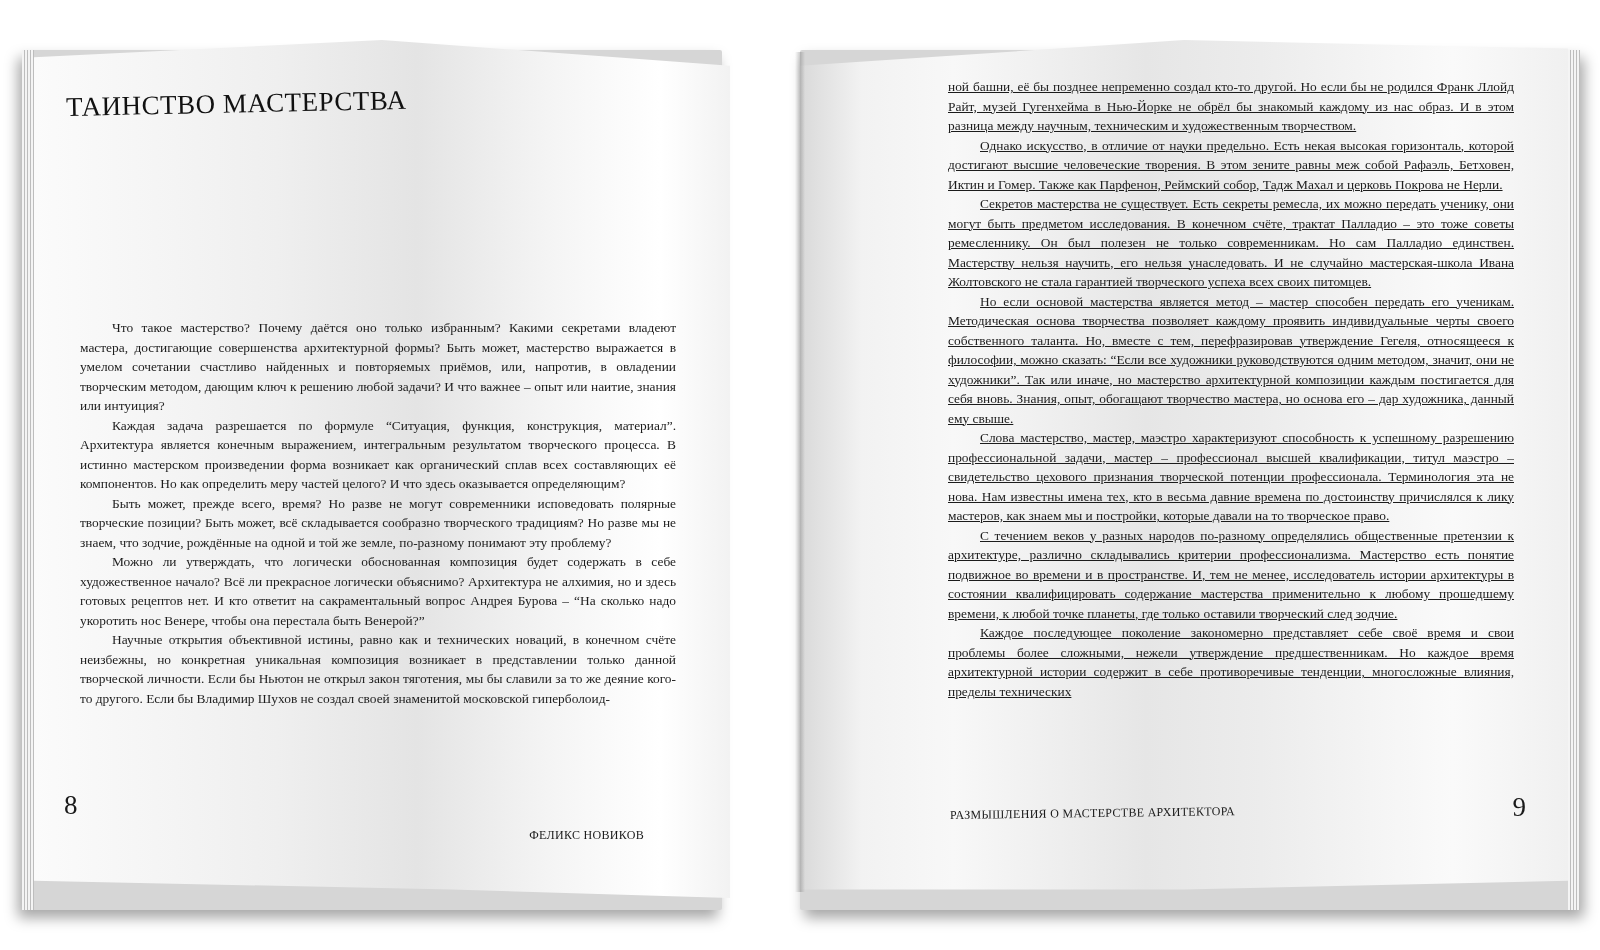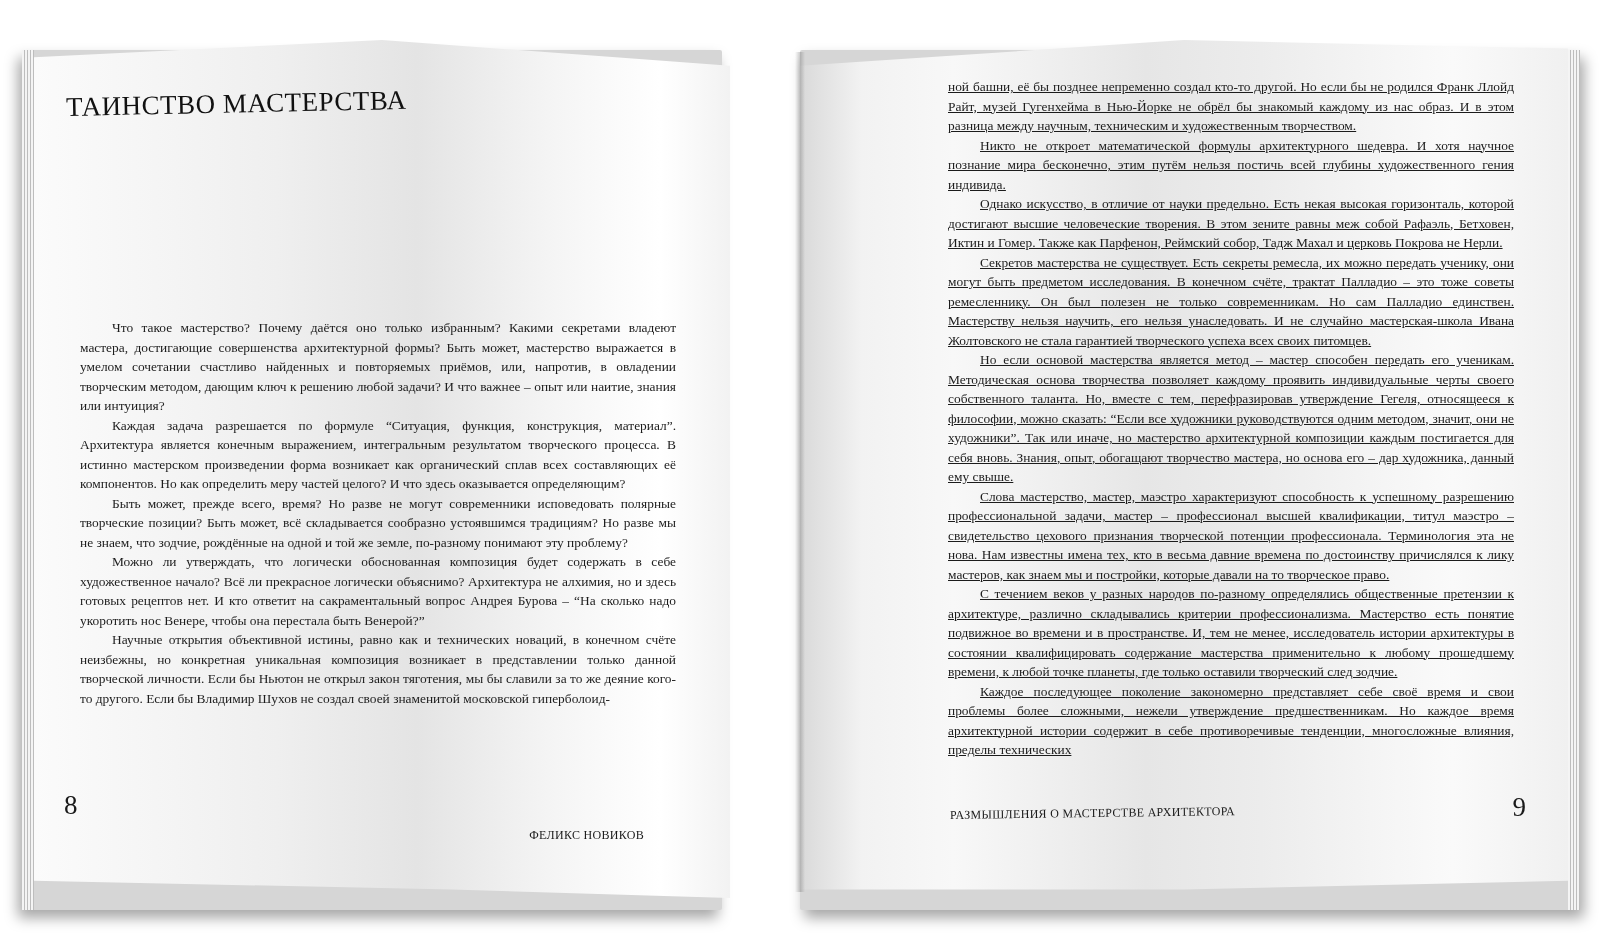--- a/index.html
+++ b/index.html
@@ -60,32 +60,31 @@
   </div>
   <div class="stack stack-right">
     <div class="edge-lines"></div>
   </div>
 
   <div class="page page-left">
     <h1 class="chapter-title">ТАИНСТВО МАСТЕРСТВА</h1>
     <div class="body-text body-left">
       <p>Что такое мастерство? Почему даётся оно только избранным? Какими секретами владеют мастера, достигающие совершенства архитектурной формы? Быть может, мастерство выражается в умелом сочетании счастливо найденных и повторяемых приёмов, или, напротив, в овладении творческим методом, дающим ключ к решению любой задачи? И что важнее – опыт или наитие, знания или интуиция?</p>
       <p>Каждая задача разрешается по формуле “Ситуация, функция, конструкция, материал”. Архитектура является конечным выражением, интегральным результатом творческого процесса. В истинно мастерском произведении форма возникает как органический сплав всех составляющих её компонентов. Но как определить меру частей целого? И что здесь оказывается определяющим?</p>
-      <p>Быть может, прежде всего, время? Но разве не могут современники исповедовать полярные творческие позиции? Быть может, всё складывается сообразно устоявшимся традициям? Но разве мы не знаем, что зодчие, рождённые на одной и той же земле, по-разному понимают эту проблему?</p>
+      <p>Быть может, прежде всего, время? Но разве не могут современники исповедовать полярные творческие позиции? Быть может, всё складывается сообразно творческого традициям? Но разве мы не знаем, что зодчие, рождённые на одной и той же земле, по-разному понимают эту проблему?</p>
       <p>Можно ли утверждать, что логически обоснованная композиция будет содержать в себе художественное начало? Всё ли прекрасное логически объяснимо? Архитектура не алхимия, но и здесь готовых рецептов нет. И кто ответит на сакраментальный вопрос Андрея Бурова – “На сколько надо укоротить нос Венере, чтобы она перестала быть Венерой?”</p>
       <p>Научные открытия объективной истины, равно как и технических новаций, в конечном счёте неизбежны, но конкретная уникальная композиция возникает в представлении только данной творческой личности. Если бы Ньютон не открыл закон тяготения, мы бы славили за то же деяние кого-то другого. Если бы Владимир Шухов не создал своей знаменитой московской гиперболоид-</p>
     </div>
     <div class="page-num page-num-left">8</div>
     <div class="running-footer footer-left">ФЕЛИКС НОВИКОВ</div>
   </div>
 
   <div class="page page-right">
     <div class="body-text body-right">
       <p class="noindent">ной башни, её бы позднее непременно создал кто-то другой. Но если бы не родился Франк Ллойд Райт, музей Гугенхейма в Нью-Йорке не обрёл бы знакомый каждому из нас образ. И в этом разница между научным, техническим и художественным творчеством.</p>
-      <p>Никто не откроет математической формулы архитектурного шедевра. И хотя научное познание мира бесконечно, этим путём нельзя постичь всей глубины художественного гения индивида.</p>
       <p>Однако искусство, в отличие от науки предельно. Есть некая высокая горизонталь, которой достигают высшие человеческие творения. В этом зените равны меж собой Рафаэль, Бетховен, Иктин и Гомер. Также как Парфенон, Реймский собор, Тадж Махал и церковь Покрова не Нерли.</p>
       <p>Секретов мастерства не существует. Есть секреты ремесла, их можно передать ученику, они могут быть предметом исследования. В конечном счёте, трактат Палладио – это тоже советы ремесленнику. Он был полезен не только современникам. Но сам Палладио единствен. Мастерству нельзя научить, его нельзя унаследовать. И не случайно мастерская-школа Ивана Жолтовского не стала гарантией творческого успеха всех своих питомцев.</p>
       <p>Но если основой мастерства является метод – мастер способен передать его ученикам. Методическая основа творчества позволяет каждому проявить индивидуальные черты своего собственного таланта. Но, вместе с тем, перефразировав утверждение Гегеля, относящееся к философии, можно сказать: “Если все художники руководствуются одним методом, значит, они не художники”. Так или иначе, но мастерство архитектурной композиции каждым постигается для себя вновь. Знания, опыт, обогащают творчество мастера, но основа его – дар художника, данный ему свыше.</p>
       <p>Слова мастерство, мастер, маэстро характеризуют способность к успешному разрешению профессиональной задачи, мастер – профессионал высшей квалификации, титул маэстро – свидетельство цехового признания творческой потенции профессионала. Терминология эта не нова. Нам известны имена тех, кто в весьма давние времена по достоинству причислялся к лику мастеров, как знаем мы и постройки, которые давали на то творческое право.</p>
       <p>С течением веков у разных народов по-разному определялись общественные претензии к архитектуре, различно складывались критерии профессионализма. Мастерство есть понятие подвижное во времени и в пространстве. И, тем не менее, исследователь истории архитектуры в состоянии квалифицировать содержание мастерства применительно к любому прошедшему времени, к любой точке планеты, где только оставили творческий след зодчие.</p>
       <p>Каждое последующее поколение закономерно представляет себе своё время и свои проблемы более сложными, нежели утверждение предшественникам. Но каждое время архитектурной истории содержит в себе противоречивые тенденции, многосложные влияния, пределы технических</p>
     </div>
     <div class="running-footer footer-right">РАЗМЫШЛЕНИЯ О МАСТЕРСТВЕ АРХИТЕКТОРА</div>
     <div class="page-num page-num-right">9</div>
   </div>

